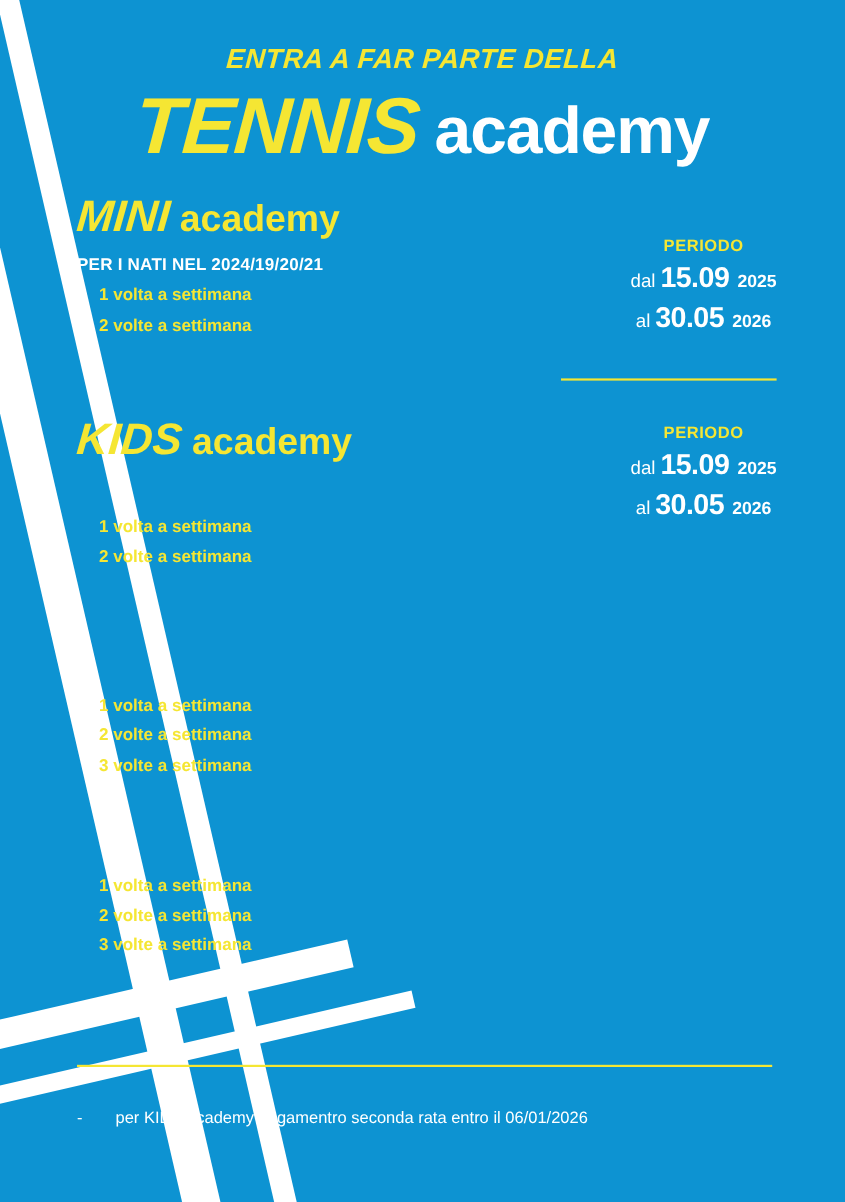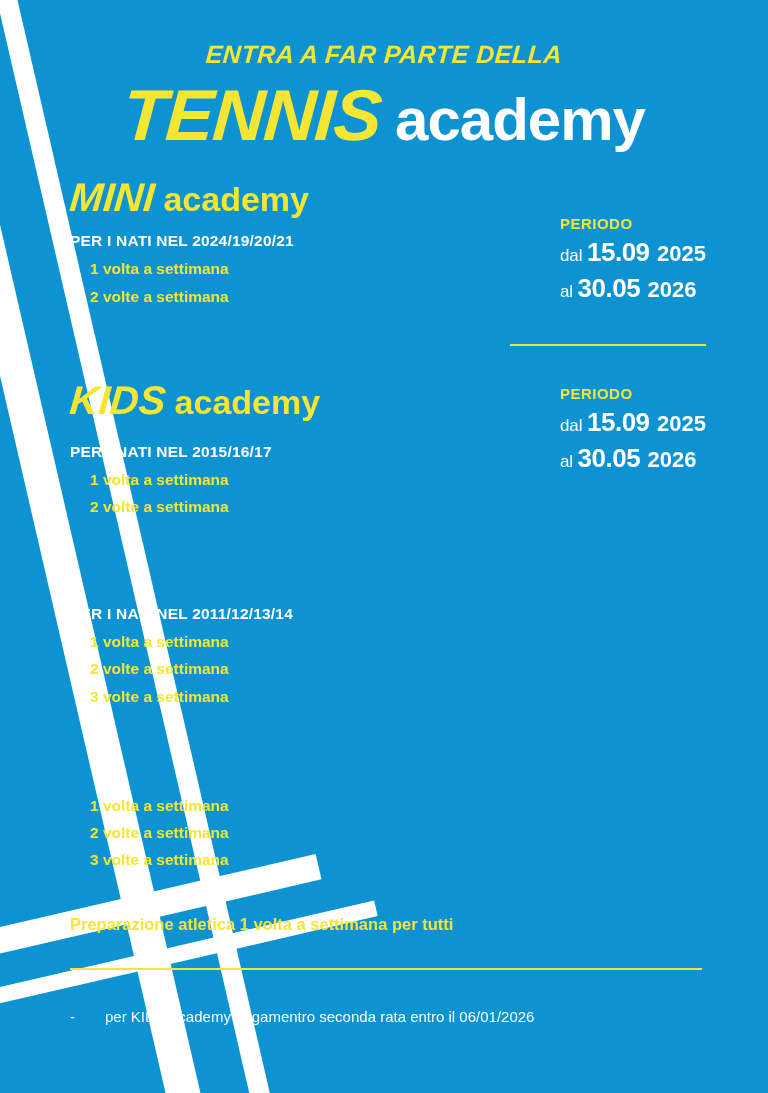--- a/index.html
+++ b/index.html
@@ -135,21 +135,21 @@
     color: #f5e633;
     font-size: 15.5px;
     font-weight: bold;
     white-space: nowrap;
     margin-left: 20px;
   }
 
   .period-block {
     position: absolute;
     right: 62px;
-    text-align: left;
+    text-align: center;
     white-space: nowrap;
   }
   .period-label {
     color: #f5e633;
     font-weight: bold;
     font-size: 15px;
     letter-spacing: 0.5px;
   }
   .period-row {
     color: #ffffff;
@@ -160,21 +160,21 @@
     font-size: 17px;
     font-weight: normal;
     margin-top: 20px;
   }
   .period-row .big {
     font-size: 26px;
     font-weight: bold;
     letter-spacing: -0.5px;
   }
   .period-row .yr {
-    font-size: 22px;
+    font-size: 16px;
     font-weight: bold;
     margin-left: 3px;
   }
 
   .rule {
     position: absolute;
     height: 1.5px;
     background: #f5e633;
   }
   .rule-top {
@@ -262,34 +262,31 @@
         <span class="big">15.09</span>
         <span class="yr">2025</span>
       </div>
       <div class="period-row">
         <span class="pre">al</span>
         <span class="big">30.05</span>
         <span class="yr">2026</span>
       </div>
     </div>
 
-    <div class="born-line" style="top:443px">PER I NATI NEL 2015/16/17</div>
     <div class="freq" style="top:471px">1 volta a settimana</div>
     <div class="freq" style="top:498px">2 volte a settimana</div>
 
-    <div class="born-line" style="top:605px">PER I NATI NEL 2011/12/13/14</div>
     <div class="freq" style="top:633px">1 volta a settimana</div>
     <div class="freq" style="top:660px">2 volte a settimana</div>
     <div class="freq" style="top:688px">3 volte a settimana</div>
 
     <div class="freq" style="top:797px">1 volta a settimana</div>
     <div class="freq" style="top:824px">2 volte a settimana</div>
     <div class="freq" style="top:851px">3 volte a settimana</div>
 
-    <div class="athletic">Preparazione atletica 1 volta a settimana per tutti</div>
 
     <div class="rule rule-bottom"></div>
 
     <div class="note" style="top:1008px">
       <span class="dash">-</span><span>per KIDS academy pagamentro seconda rata entro il 06/01/2026</span>
     </div>
 
   </div>
 </div>
 

